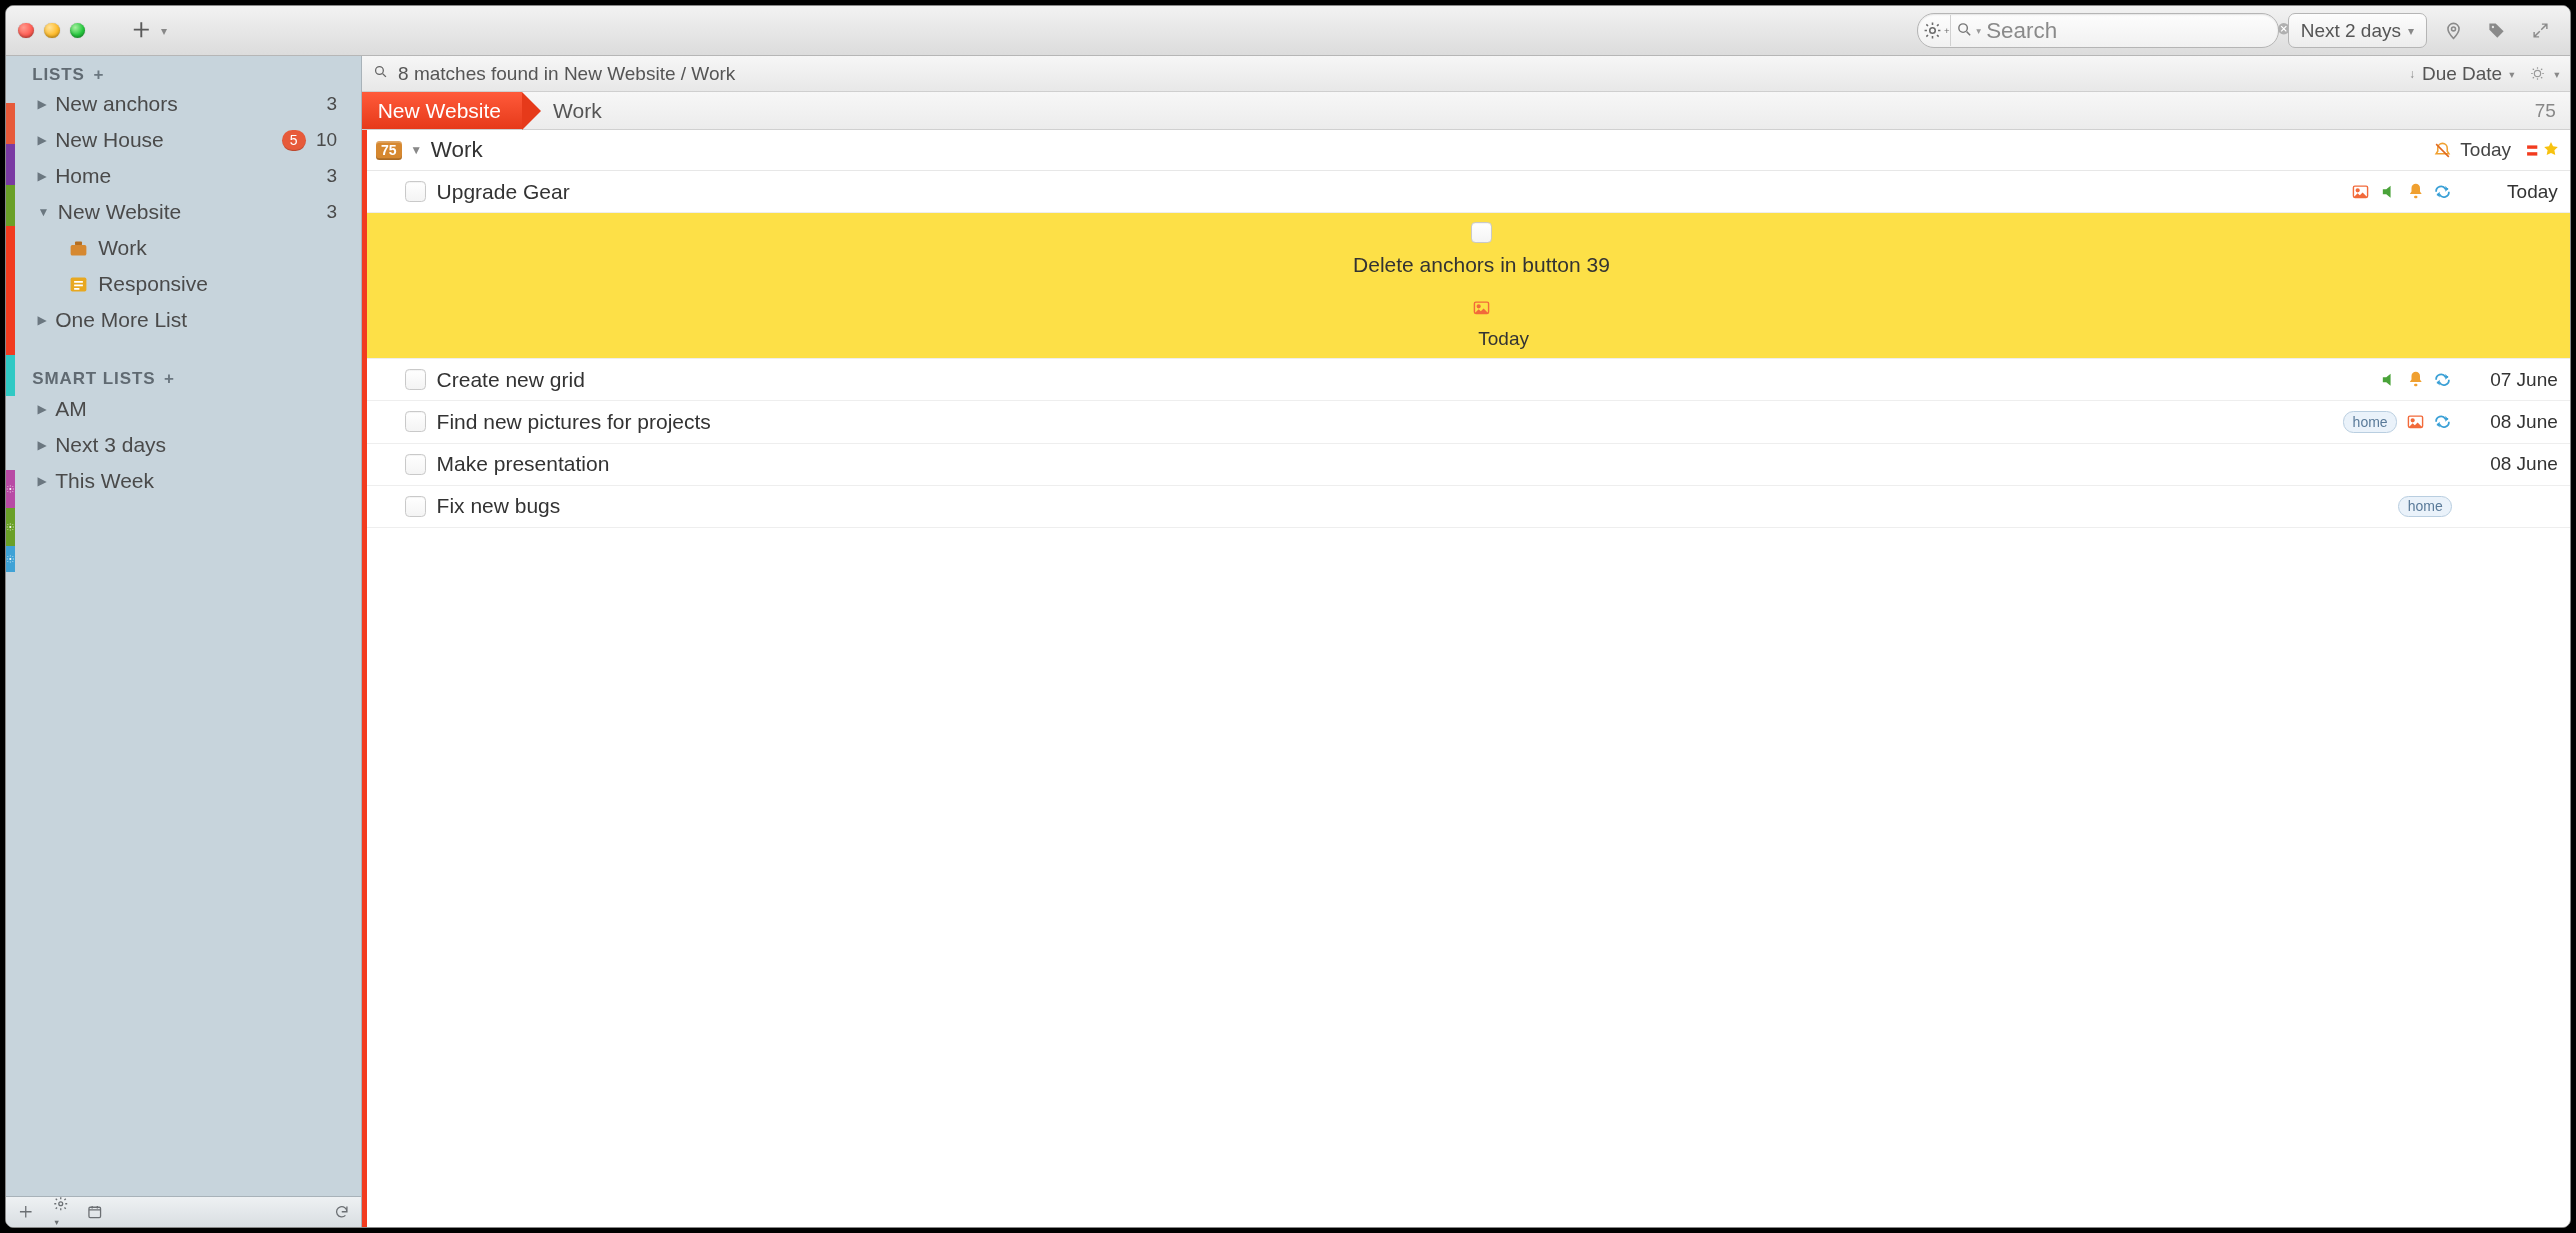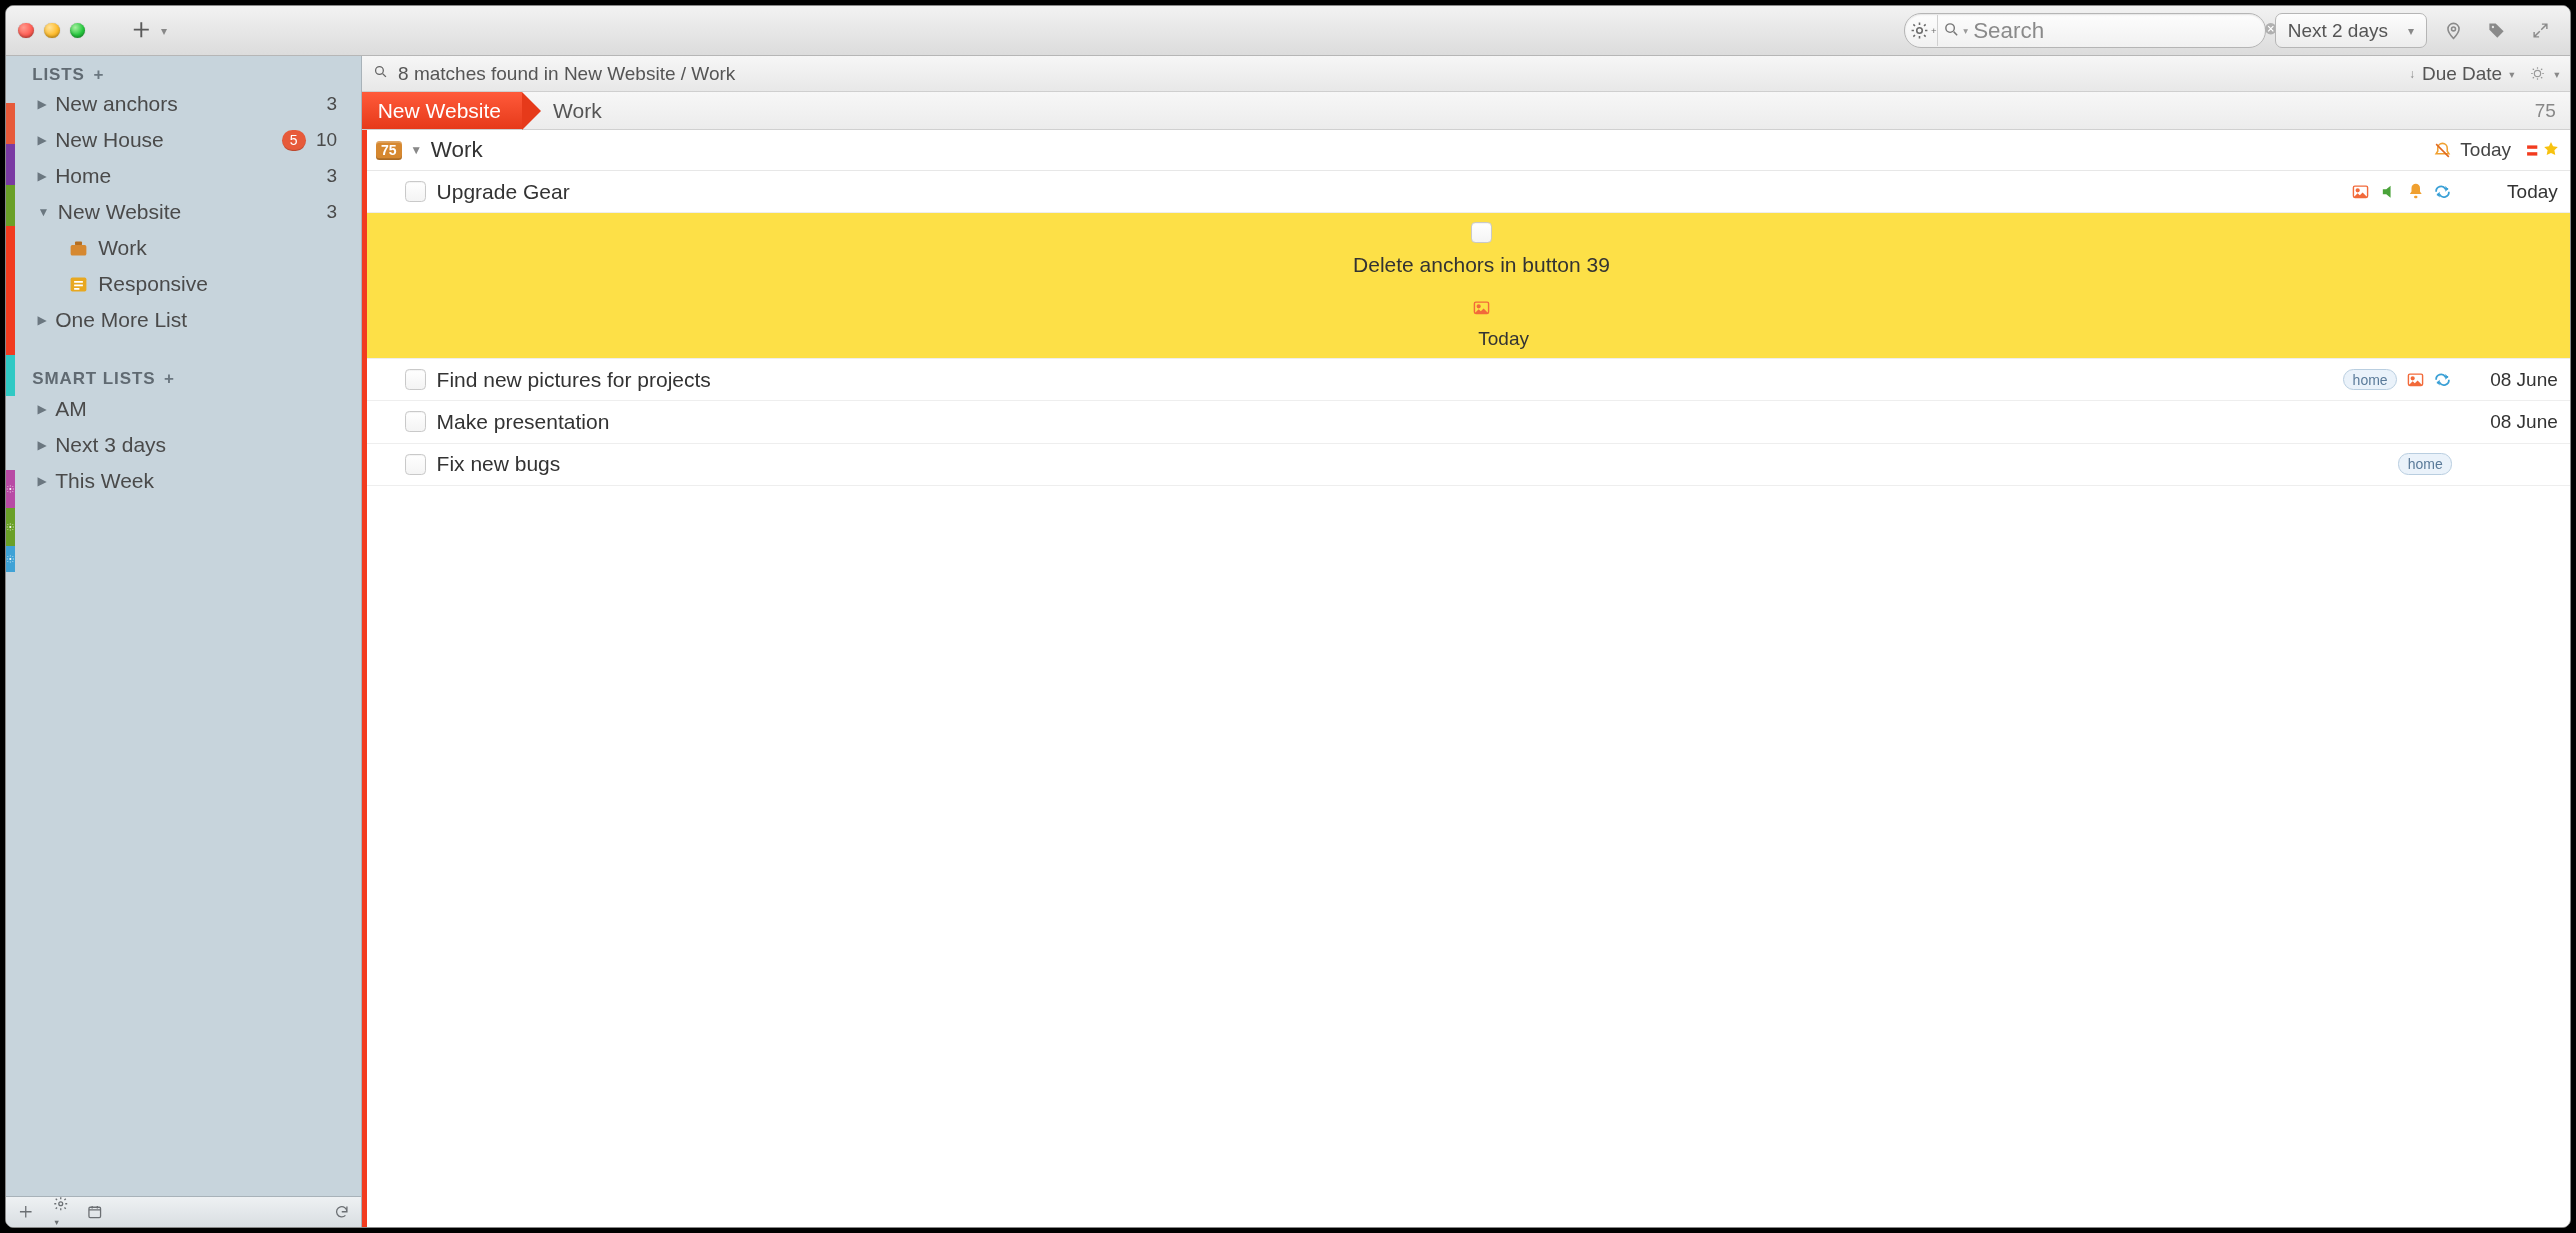--- a/index.html
+++ b/index.html
@@ -43,21 +43,21 @@
 }
 .search-wrap .magnify { color:#777; margin:0 3.5px 0 1.7px; }
 .search-wrap input {
   flex:1;border:none;background:transparent;font-size:22.4px;color:#333;outline:none;padding:0 1.7px;
 }
 .search-wrap input::placeholder{color:#8a8a8a;}
 .search-wrap .clear { color:#b0b0b0; cursor:pointer; }
 
 .filter-pill {
   height:35px; background:linear-gradient(#fdfdfd,#ececec); border:0.9px solid #b5b5b5; border-radius:7px;
-  display:inline-flex;align-items:center;padding:0 12px;color:#555;font-size:19px;gap:20px;
+  display:inline-flex;align-items:center;padding:0 12px;color:#555;font-size:19px;gap:7px;
 }
 .filter-pill .chev { font-size:12px;color:#888;}
 
 .icon-btn {
   width:35px;height:35px;display:inline-flex;align-items:center;justify-content:center;color:#8a8a8a;
 }
 
 
 .body { flex:1; display:flex; overflow:hidden; }
 
@@ -473,20 +473,45 @@
                     <rect x="2" y="2" width="20" height="16" rx="2"></rect>
                     <circle cx="8" cy="8" r="2" fill="#f26a3a"></circle>
                     <path d="M22 18l-7-7-4 4-3-3-6 6" fill="#f26a3a" stroke="none"></path>
                   </svg>
                 </span>
               </span>
     <span class="due">Today</span>
             </div>
             <div class="task-row">
               <span class="cb"></span>
+    <span class="title">Create new grid</span>
+    <span class="spacer"></span>
+    <span class="indicators">
+                <span class="ic">
+                  <svg width="14" height="15.5" viewBox="0 0 16 18" fill="#4aa33a">
+                    <path d="M2 6v6h4l5 4V2L6 6H2z"></path>
+                  </svg>
+                </span>
+                <span class="ic">
+                  <svg width="15.5" height="17" viewBox="0 0 18 20" fill="#f0a030">
+                    <path d="M9 1a5 5 0 00-5 5v4l-2 3h14l-2-3V6a5 5 0 00-5-5z"></path>
+                    <rect x="7" y="15" width="4" height="3" rx="1.5"></rect>
+                  </svg>
+                </span>
+                <span class="ic">
+                  <svg width="17" height="15.5" viewBox="0 0 24 20" fill="none" stroke="#3aa0d6" stroke-width="2.5">
+                    <path d="M3 10a7 7 0 0113-4h4M21 10a7 7 0 01-13 4H4"></path>
+                    <path d="M16 2l4 4-4 4M8 18l-4-4 4-4" fill="#3aa0d6" stroke="none"></path>
+                  </svg>
+                </span>
+              </span>
+    <span class="due">07 June</span>
+            </div>
+            <div class="task-row">
+              <span class="cb"></span>
     <span class="title">Find new pictures for projects</span>
     <span class="spacer"></span>
     <span class="indicators">
                 <span class="badge-tag">home</span>
                 <span class="ic">
                   <svg width="17" height="15.5" viewBox="0 0 24 20" fill="none" stroke="#f26a3a" stroke-width="2">
                     <rect x="2" y="2" width="20" height="16" rx="2"></rect>
                     <circle cx="8" cy="8" r="2" fill="#f26a3a"></circle>
                     <path d="M22 18l-7-7-4 4-3-3-6 6" fill="#f26a3a" stroke="none"></path>
                   </svg>

